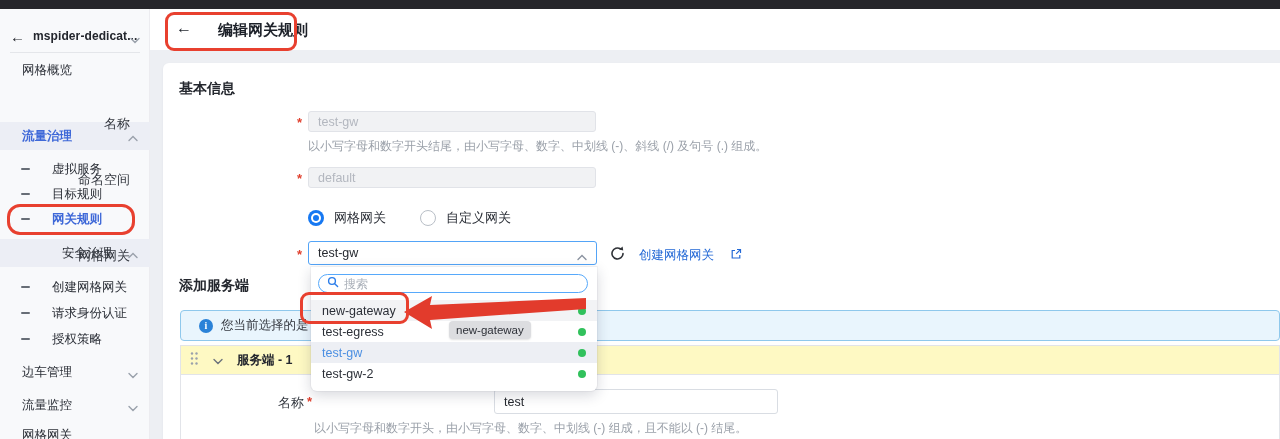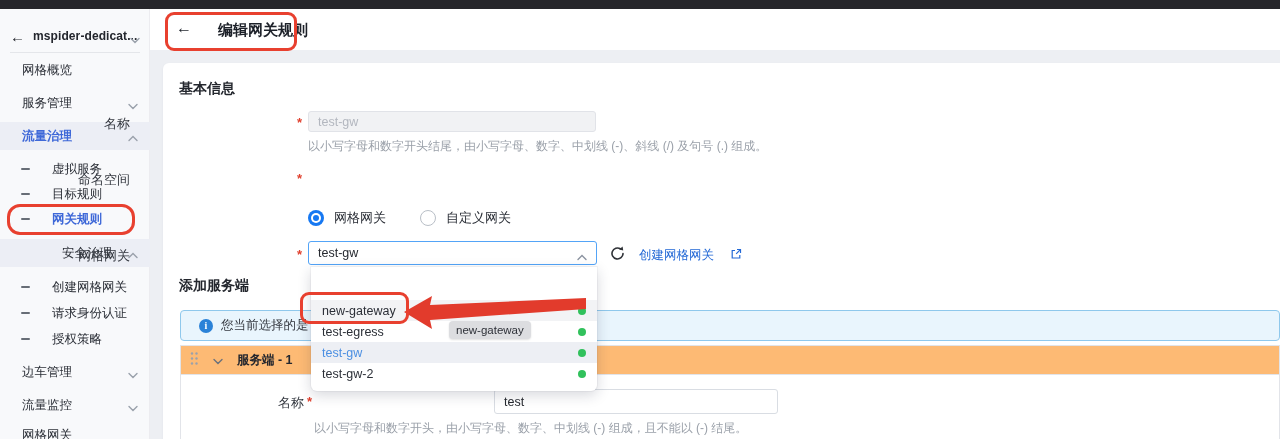--- a/index.html
+++ b/index.html
@@ -51,21 +51,21 @@
   .select .chev { position:absolute; right:9px; top:8px; }
 
   .refresh-btn { position:absolute; left:609px; top:245px; width:17px; height:17px; cursor:pointer; }
   .create-link { position:absolute; left:639px; top:247px; font-size:12.5px; color:#2469d6; cursor:pointer; display:flex; align-items:center; gap:16px; }
 
   .alert { position:absolute; left:180px; right:0; top:310px; height:31px; background:#e9f5fd; border:1px solid #8fc8ec; border-radius:4px; display:flex; align-items:center; z-index:1; }
   .alert .info-ic { width:14px; height:14px; border-radius:50%; background:#2a82d8; color:#fff; font-size:10px; font-weight:700; text-align:center; line-height:14px; margin-left:18px; font-family:"Liberation Serif",serif; }
   .alert .atext { margin-left:8px; font-size:12.5px; color:#33373f; white-space:nowrap; }
 
   .panel { position:absolute; left:180px; right:0; top:345px; height:95px; border:1px solid #e2e4e9; background:#fff; z-index:0; }
-  .panel-hd { height:29px; background:#fdba74; border-bottom:1px solid #e2e4e9; display:flex; align-items:center; }
+  .panel-hd { height:29px; background:#fef9c3; border-bottom:1px solid #e2e4e9; display:flex; align-items:center; }
   .panel-hd .drag { margin-left:8px; cursor:grab; }
   .panel-hd .col-chev { margin-left:14px; cursor:pointer; }
   .panel-hd .ptitle { margin-left:14px; font-size:12.5px; font-weight:700; color:#24272e; }
   .plabel { position:absolute; width:123px; text-align:right; font-size:13px; color:#33373f; }
   .pinput { position:absolute; left:313px; top:43px; width:284px; height:25px; background:#fff; border:1px solid #d9dde3; border-radius:3px; color:#26292f; font-size:12.5px; padding:0 9px; font-family:inherit; }
 
   
   .dropdown { position:absolute; left:311px; top:267px; width:286px; height:124px; background:#fff; border-radius:0 0 6px 6px; box-shadow:0 4px 14px rgba(25,35,60,.18), 0 0 0 1px rgba(25,35,60,.04); z-index:50; }
   .dd-search { position:absolute; left:7px; top:7px; width:270px; height:19px; border:1.5px solid #57a9fb; border-radius:11px; display:flex; align-items:center; background:#fff; }
   .dd-search input { border:none; outline:none; background:transparent; font-size:12px; color:#30343c; width:220px; font-family:inherit; }
@@ -100,26 +100,20 @@
         <svg width="10" height="7" viewBox="0 0 10 7">
             <path d="M1 1.5L5 5.5L9 1.5" stroke="#9aa1ab" stroke-width="1.4" fill="none" stroke-linecap="round"></path>
           </svg>
       </span>
     </div>
     <div class="side-divider"></div>
 
     <div class="srow" style="top:48px;">
       <span class="lbl">网格概览</span>
     </div>
-    <div class="srow" style="top:81px;">
-      <span class="lbl">服务管理</span>
-      <span class="chev"><svg width="10" height="7" viewBox="0 0 10 7">
-            <path d="M1 1.5L5 5.5L9 1.5" stroke="#9aa1ab" stroke-width="1.4" fill="none" stroke-linecap="round"></path>
-          </svg></span>
-    </div>
     <div class="srow band blue" style="top:113px;">
       <span class="lbl">流量治理</span>
       <span class="chev"><svg width="10" height="7" viewBox="0 0 10 7">
             <path d="M1 5.5L5 1.5L9 5.5" stroke="#9aa1ab" stroke-width="1.4" fill="none" stroke-linecap="round"></path>
           </svg></span>
     </div>
     <div class="srow sub" style="top:147px;">
       <span class="dash"></span>
       <span class="lbl">虚拟服务</span>
     </div>
@@ -175,20 +169,21 @@
     <div class="sec-title" style="left:16px; top:17px;">基本信息</div>
   </div>
 
   <div class="flabel" style="top:115px;">名称</div>
   <div class="req" style="left:297px; top:115px;">*</div>
   <input class="tinput" style="top: 111px;" disabled="" value="test-gw">
   <div class="help" style="top:138px;">以小写字母和数字开头结尾，由小写字母、数字、中划线 (-)、斜线 (/) 及句号 (.) 组成。</div>
 
   <div class="flabel" style="top:171px;">命名空间</div>
   <div class="req" style="left:297px; top:171px;">*</div>
+  <input class="tinput" style="top: 167px;" disabled="" value="default">
 
   <div class="radio-row" style="top:209px;">
     <span class="radio on"></span>
     <span class="radio-lbl">网格网关</span>
     <span class="radio off"></span>
     <span class="radio-lbl">自定义网关</span>
   </div>
 
   <div class="flabel" style="top:247px;">网格网关</div>
   <div class="req" style="left:297px; top:247px;">*</div>
@@ -241,20 +236,29 @@
       </span>
       <span class="ptitle">服务端 - 1</span>
     </div>
     <div class="plabel" style="left:0; top:48px;">名称</div>
     <div class="req" style="left:126px; top:48px;">*</div>
     <input class="pinput" value="test" style="">
     <div class="help" style="left:133px; top:74px;">以小写字母和数字开头，由小写字母、数字、中划线 (-) 组成，且不能以 (-) 结尾。</div>
   </div>
 
   <div class="dropdown">
+    <div class="dd-search">
+      <span class="mag">
+        <svg width="12" height="12" viewBox="0 0 12 12">
+          <circle cx="5" cy="5" r="3.4" stroke="#2b7de9" stroke-width="1.4" fill="none"></circle>
+          <line x1="7.7" y1="7.7" x2="10.6" y2="10.6" stroke="#2b7de9" stroke-width="1.4" stroke-linecap="round"></line>
+        </svg>
+      </span>
+      <input placeholder="搜索" style="">
+    </div>
     <div class="dd-item hovered" style="top:33px;">
       <span class="txt">new-gateway</span>
       <span class="dot"></span>
     </div>
     <div class="dd-item" style="top:54px;">
       <span class="txt">test-egress</span>
       <span class="dot"></span>
     </div>
     <div class="dd-item selected" style="top:75px;">
       <span class="txt">test-gw</span>

